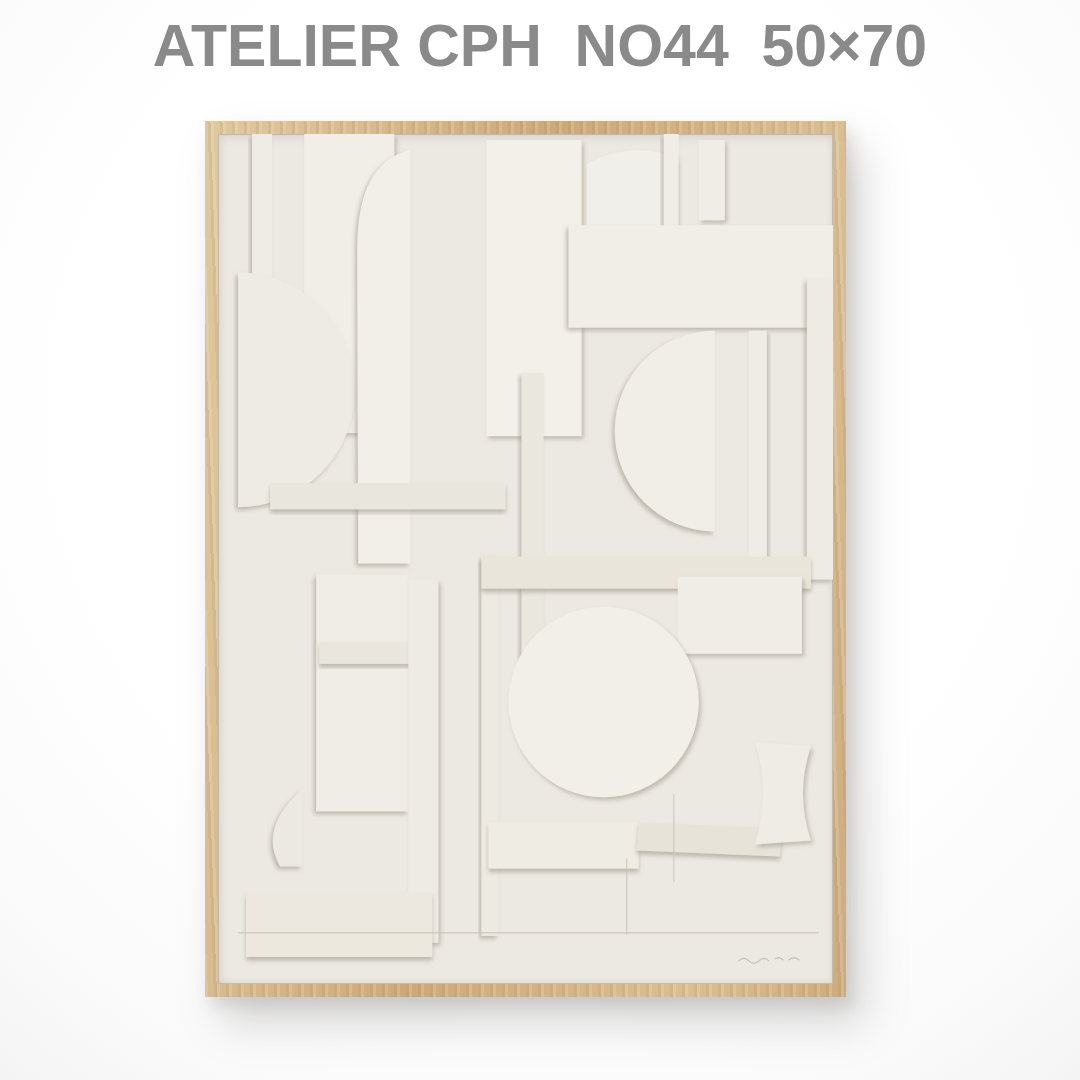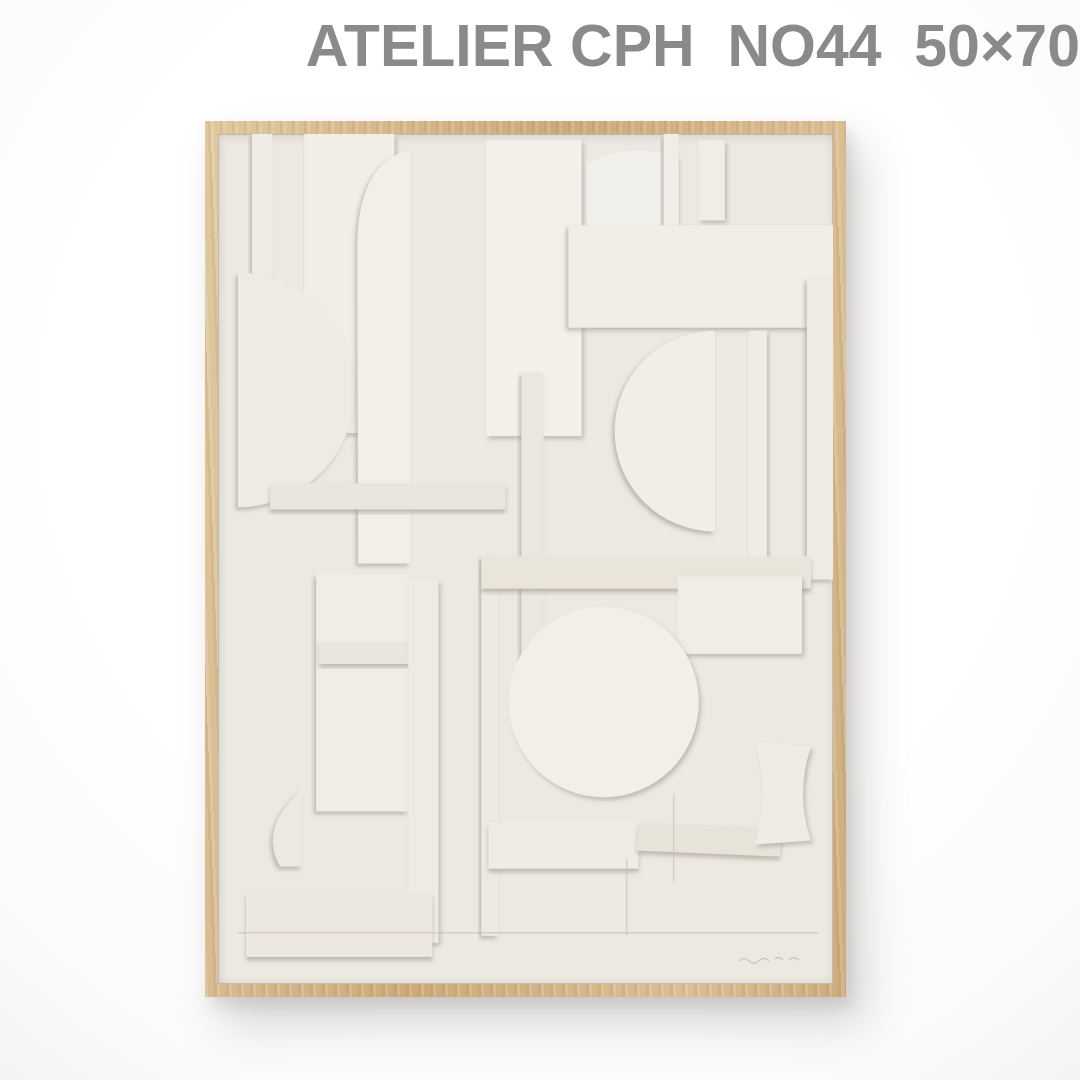--- a/index.html
+++ b/index.html
@@ -1,20 +1,20 @@
 <!DOCTYPE html>
 <html><head>
 <meta charset="utf-8">
 <style>
   html,body{margin:0;padding:0;width:1080px;height:1080px;overflow:hidden;
     background:radial-gradient(circle at 50% 38%, #ffffff 55%, #fafafa 85%, #f4f4f4 100%);
     font-family:"Liberation Sans", sans-serif;}
   .stage{position:relative;width:1080px;height:1080px;}
   .header-title{
-    position:absolute;top:12px;left:0;width:1080px;text-align:right;
+    position:absolute;top:12px;left:0;width:1080px;text-align:center;
     font-size:59px;font-weight:bold;letter-spacing:0px;white-space:pre;
     color:#8a8a8a;
   }
   .poster-frame{
     position:absolute;left:205px;top:121px;width:641px;height:876px;box-sizing:border-box;
     padding:13px;
     background:
       repeating-linear-gradient(88deg, rgba(255,255,255,0.14) 0 3px, rgba(255,255,255,0) 3px 9px, rgba(139,106,62,0.10) 9px 12px),
       linear-gradient(100deg,#e0c99f 0%,#cda97a 45%,#dabf93 80%,#cdab7c 100%);
     box-shadow: 18px 26px 40px rgba(130,130,130,0.30), 6px 9px 14px rgba(120,112,100,0.18);

